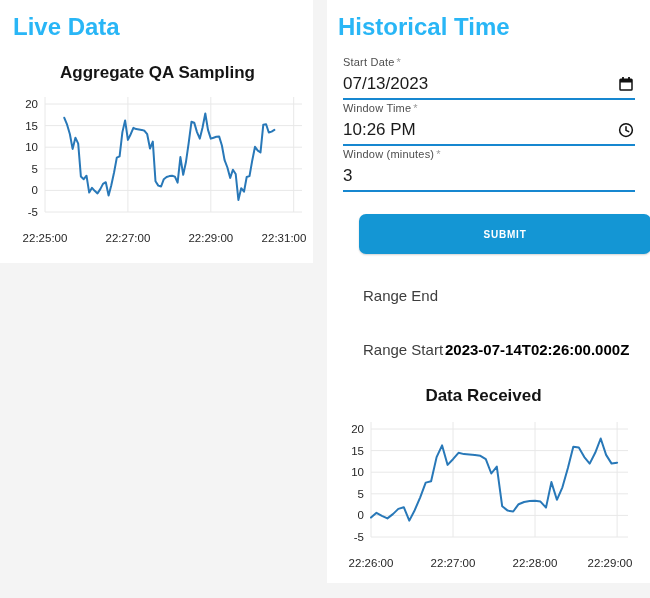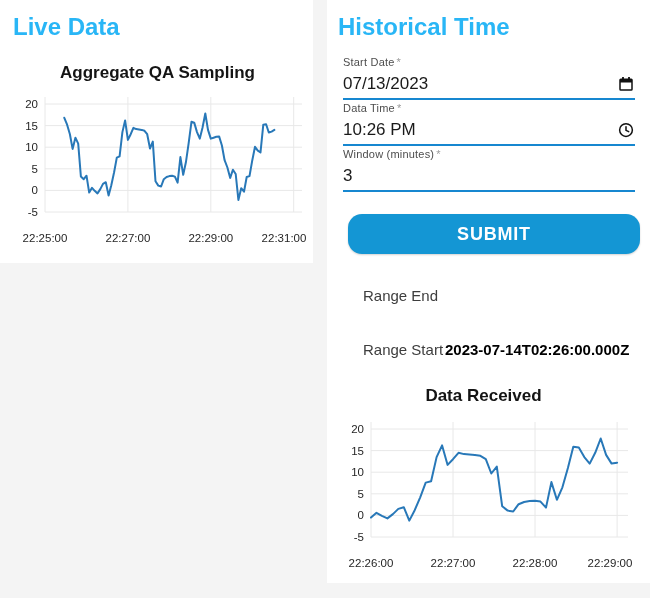--- a/index.html
+++ b/index.html
@@ -27,23 +27,23 @@
   .f1{top:55px;}.f2{top:101px;}.f3{top:147px;}
   .field-label{font-size:11px;line-height:15px;color:#4d4d4d;letter-spacing:.2px;}
   .req{color:#9a9a9a;margin-left:2px;}
   .field-row{display:flex;align-items:center;height:28px;
              border-bottom:2px solid var(--underline,#1687d0);}
   .field-input{flex:1;min-width:0;border:0;outline:0;padding:0;background:transparent;
                font-size:17px;color:#1a1a1a;font-family:inherit;}
   .field-icon{width:18px;height:18px;color:#111;cursor:pointer;display:flex;flex:none;}
   .field-icon svg{width:18px;height:18px;}
 
-  .submit{position:absolute;left:21px;top:214px;width:292px;height:40px;
-          background:var(--btn,#1496d4);color:#fff;border:0;border-radius:14px;
-          font-family:inherit;font-size:18px;font-weight:700;letter-spacing:.8px;
+  .submit{position:absolute;left:32px;top:214px;width:292px;height:40px;
+          background:var(--btn,#1496d4);color:#fff;border:0;border-radius:7px;
+          font-family:inherit;font-size:10px;font-weight:700;letter-spacing:.8px;
           cursor:pointer;box-shadow:0 1px 2px rgba(0,0,0,.18);}
 
   .range-row{position:absolute;left:16px;width:300px;height:18px;font-size:15px;}
   .rr1{top:287px;}.rr2{top:341px;}
   .range-label{color:#3d3d3d;margin-left:20px;}
   .range-value{position:absolute;left:102px;top:0;font-weight:700;color:#000;white-space:nowrap;}
 </style>
 </head>
 <body>
 
@@ -92,21 +92,21 @@
             <rect x="4" y="5.5" width="16" height="4.5" fill="currentColor" stroke="none"></rect>
             <line x1="8" y1="2.5" x2="8" y2="6" stroke-width="2.4"></line>
             <line x1="16" y1="2.5" x2="16" y2="6" stroke-width="2.4"></line>
           </svg>
         </span>
       </div>
     </div>
 
     <div class="field f2">
       <div class="field-label">
-        <span>Data Time</span><span class="req">*</span>
+        <span>Window Time</span><span class="req">*</span>
       </div>
       <div class="field-row">
         <input class="field-input" value="10:26 PM" style="">
         <span class="field-icon">
           <svg viewBox="0 0 24 24" fill="none" stroke="currentColor" stroke-width="2">
             <circle cx="12" cy="12" r="8.5"></circle>
             <path d="M12 7.5 L12 12.5 L15.6 14.2" stroke-linecap="round"></path>
           </svg>
         </span>
       </div>

